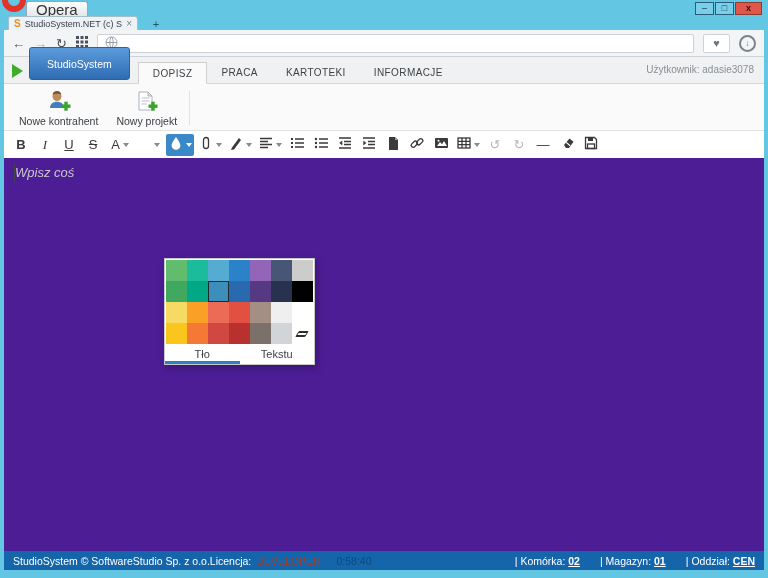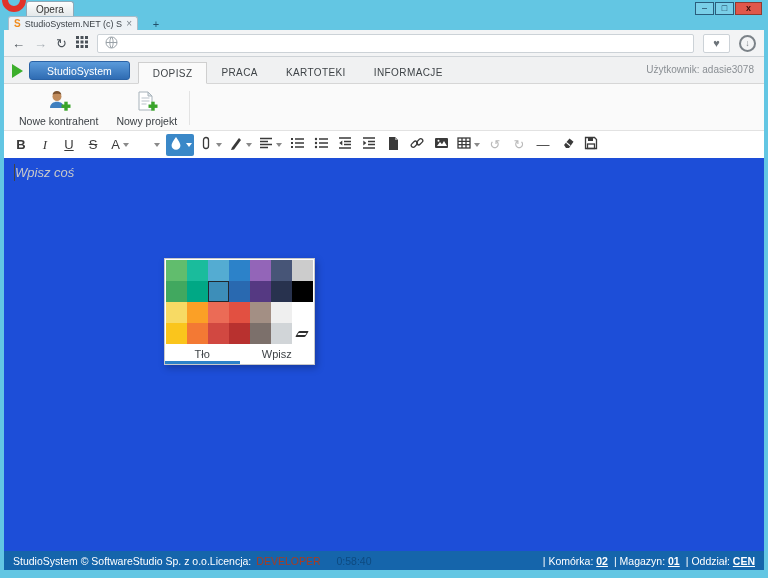--- a/index.html
+++ b/index.html
@@ -5,21 +5,21 @@
   * { box-sizing: border-box; }
   body { margin: 0; background: #9db4c0; font-family: "Liberation Sans", sans-serif; }
   .win { position: relative; width: 768px; height: 578px; background: #63c6e3; overflow: hidden; }
 
   
   .titlebar { position: absolute; top: 0; left: 0; right: 0; height: 16px; }
   .opera-logo { position: absolute; left: 2px; top: -12px; width: 24px; height: 24px;
     border: 6px solid #e23329; border-radius: 50%; }
   .opera-menu { position: absolute; left: 26px; top: 1px; height: 15px; padding: 0 9px;
     background: linear-gradient(#fdfdfd,#e4e8ea); border: 1px solid #8fa9b8; border-bottom: none;
-    border-radius: 3px 3px 0 0; font-size: 10px; color: #333; display: flex; align-items: center; }
+    border-radius: 3px 3px 0 0; font-size: 15px; color: #333; display: flex; align-items: center; }
   .win-controls { position: absolute; right: 6px; top: 2px; display: flex; gap: 1px; }
   .wc { width: 19px; height: 13px; display: flex; align-items: center; justify-content: center;
     font-size: 9px; line-height: 1; color: #132f49; background: #79cfe8; border: 1px solid #2a5d7c; }
   .wc-close { width: 27px; background: #e0574a; border-color: #8f3a31; color: #3a0f0a; font-weight: bold; }
 
   
   .tabstrip { position: absolute; top: 16px; left: 4px; right: 4px; height: 14px; }
   .browser-tab { position: absolute; left: 4px; top: 0; width: 130px; height: 14px;
     background: #edf2f6; border: 1px solid #a9bcc8; border-bottom: none; border-radius: 3px 3px 0 0;
     display: flex; align-items: center; padding: 0 5px; gap: 4px; }
@@ -49,21 +49,21 @@
 
   
   .page { position: absolute; top: 57px; left: 4px; width: 760px; height: 494px;
     background: #fff; display: flex; flex-direction: column; }
 
   
   .menubar { height: 27px; background: #f0f1f2; border-bottom: 1px solid #d6d6d6;
     display: flex; align-items: flex-end; padding: 0 10px 0 6px; }
   .play-icon { width: 0; height: 0; border-top: 7px solid transparent; border-bottom: 7px solid transparent;
     border-left: 11px solid #3cae2b; margin: 0 6px 5px 2px; }
-  .home-btn { height: 19px; margin: 0 8px 3px 0; padding: 0 17px;
+  .home-btn { height: 33px; margin: 0 8px 3px 0; padding: 0 17px;
     background: linear-gradient(#5b9bdb,#2f6cb3); border: 1px solid #2a62a5; border-radius: 3px;
     color: #fff; font-size: 10.5px; display: flex; align-items: center; }
   .mtab { height: 22px; padding: 0 14px; font-size: 10px; color: #3e4347; letter-spacing: .4px;
     display: flex; align-items: center; }
   .mtab.active { background: #fafafa; border: 1px solid #cfcfcf; border-bottom: 1px solid #fafafa;
     margin-bottom: -1px; }
   .user-label { margin-left: auto; font-size: 10px; color: #8a8f94; margin-bottom: 8px; margin-top: 20px; }
 
   
   .ribbon { height: 47px; background: #fafafa; border-bottom: 1px solid #e2e2e2;
@@ -82,21 +82,21 @@
   .caret { width: 0; height: 0; border-left: 3px solid transparent; border-right: 3px solid transparent;
     border-top: 4px solid #8a8a8a; margin-left: 3px; }
   .tbtn.active { background: #3a88c8; color: #fff; }
   .tbtn.active .caret { border-top-color: #fff; }
   .tbtn.disabled { color: #b9b9b9; }
   .lbl-b { font-weight: bold; } .lbl-i { font-style: italic; font-family: "Liberation Serif", serif; }
   .lbl-u { text-decoration: underline; } .lbl-s { text-decoration: line-through; }
   .lbl-sm { font-size: 12px; margin-top: 41px; }
 
   
-  .editor { position: relative; flex: 1; background: #1d4ed8; }
+  .editor { position: relative; flex: 1; background: #4c1d95; }
   .placeholder { position: absolute; left: 11px; top: 7px; font-size: 13px; font-style: italic;
     color: #c9c9c9; }
   .text-caret { position: absolute; left: 10px; top: 6px; width: 1px; height: 17px; background: #444; }
 
   
   .color-dropdown { position: absolute; left: 160px; top: 100px; width: 151px; height: 107px;
     background: #fff; border: 1px solid #c9c9c9; box-shadow: 2px 3px 7px rgba(0,0,0,.25); z-index: 5; }
   .color-grid { display: grid; grid-template-columns: repeat(7, 21px); grid-auto-rows: 21px;
     padding: 1px; }
   .swatch { width: 21px; height: 21px; }
@@ -112,21 +112,21 @@
   .picker-underline { position: absolute; left: 0; bottom: 0; width: 50%; height: 3px;
     background: #2c82c9; }
 
   
   .statusbar { position: absolute; left: 4px; top: 551px; width: 760px; height: 19px;
     background: #1565ab; color: #fff; font-size: 10.5px; display: flex; align-items: center;
     padding: 0 9px; }
   .lic-label { }
   .lic-value { margin-left: 5px; color: #a83c22; font-weight: normal; }
   .timer { margin-left: 16px; color: #0d4a80; }
-  .sb-right { margin-left: auto; display: flex; gap: 6px; }
+  .sb-right { margin-left: auto; display: flex; gap: 20px; }
   .sb-cell::before { content: "| "; font-weight: normal; }
   .sb-val { font-weight: bold; text-decoration: underline; }
 
   svg .stk { stroke: #3a3a3a; fill: none; stroke-width: 1.3; }
   .tbtn.disabled .uglyph { color: #b9b9b9; }
 </style>
 </head>
 <body>
 
 <div class="win">
@@ -385,21 +385,21 @@
             <div class="swatch" style="background: rgb(250, 197, 28);"></div>
             <div class="swatch" style="background: rgb(243, 121, 52);"></div>
             <div class="swatch" style="background: rgb(209, 72, 65);"></div>
             <div class="swatch" style="background: rgb(184, 49, 47);"></div>
             <div class="swatch" style="background: rgb(124, 112, 107);"></div>
             <div class="swatch" style="background: rgb(209, 213, 216);"></div>
             <div class="swatch remove"></div>
           </div>
         <div class="picker-tabs">
           <div class="ptab">Tło</div>
-          <div class="ptab">Wpisz</div>
+          <div class="ptab">Tekstu</div>
         </div>
         <div class="picker-underline"></div>
       </div>
     </div>
   </div>
 
   <div class="statusbar">
     <span>StudioSystem © SoftwareStudio Sp. z o.o.</span>
     <span class="lic-label">Licencja:</span>
     <span class="lic-value">DEVELOPER</span>

